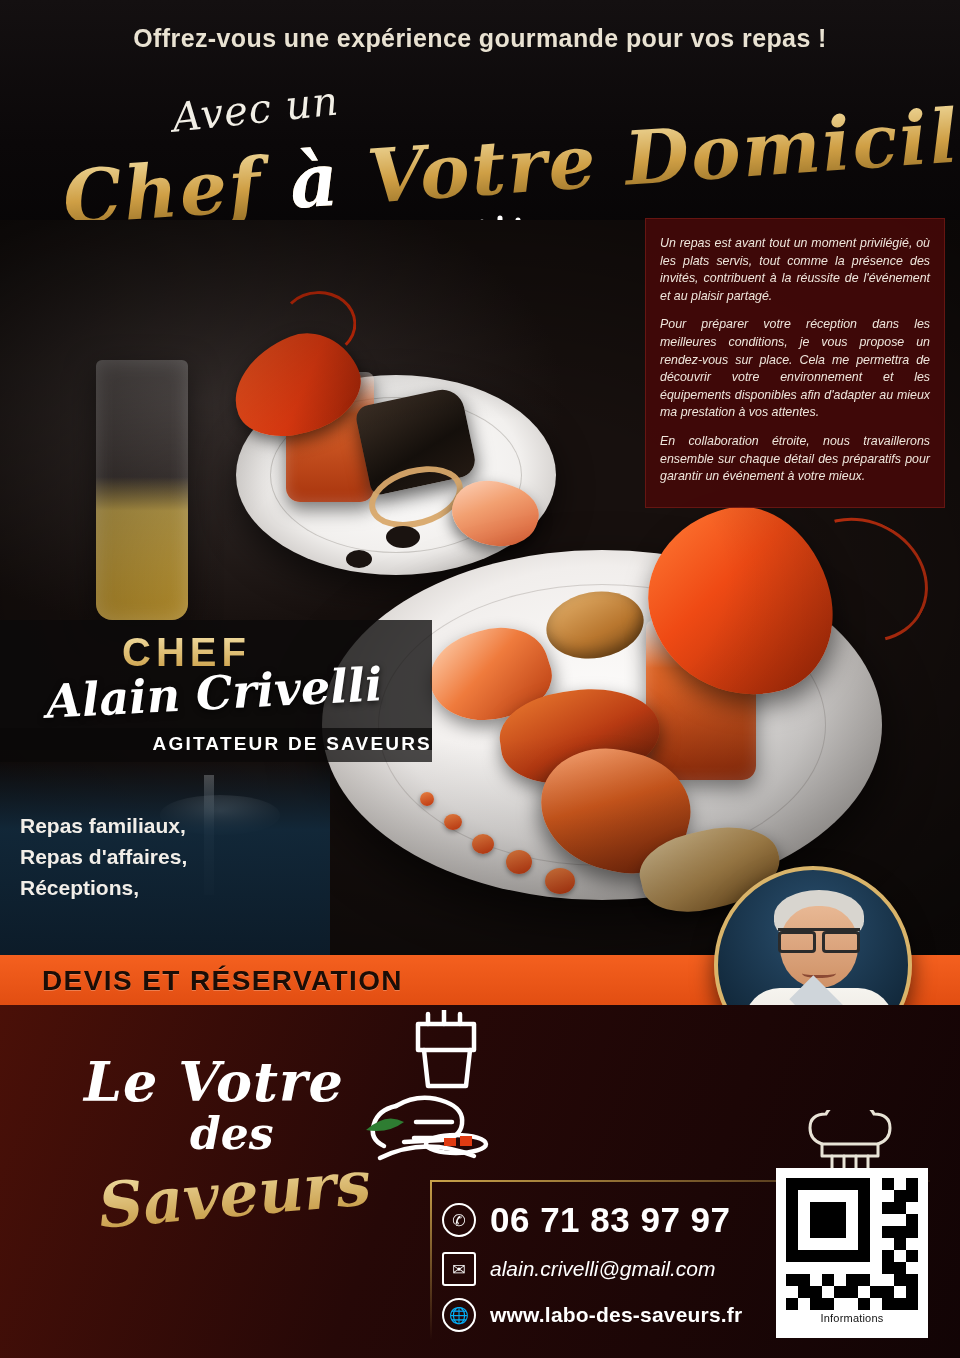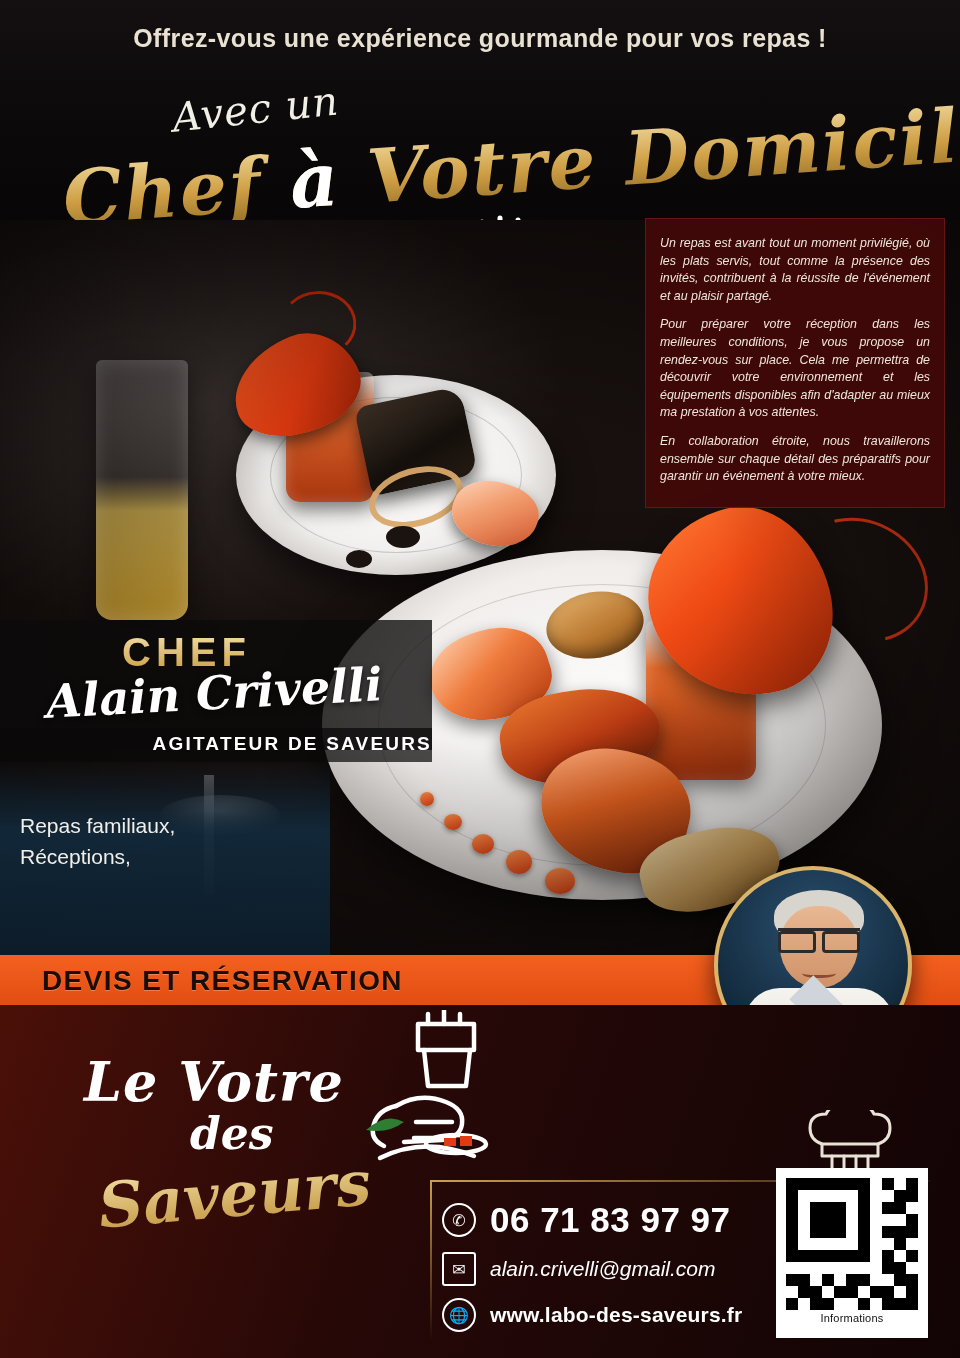--- a/index.html
+++ b/index.html
@@ -261,21 +261,21 @@
     text-align: right;
     font-size: 19px; font-weight: 800; letter-spacing: 2.2px;
     color: #fff;
     background: rgba(10,8,8,.72);
     padding: 5px 0 7px 0;
   }
 
   
   .services {
     position: absolute; left: 20px; top: 810px; width: 300px;
-    color: #f2eee8; font-size: 21px; line-height: 1.48; font-weight: 400;
+    color: #f2eee8; font-size: 21px; line-height: 1.48; font-weight: 700;
   }
 
   
   .orange-bar {
     position: absolute; left: 0; top: 955px; width: 960px; height: 50px;
     background: linear-gradient(180deg,#f4601f 0%, #e24e12 100%);
   }
   .orange-bar span {
     position: absolute; left: 42px; top: 10px;
     font-size: 28px; font-weight: 800; letter-spacing: 1.4px;
@@ -431,20 +431,21 @@
   </div>
 
   <div class="chef-block">
     <div class="chef-label">CHEF</div>
     <div class="chef-name">Alain Crivelli</div>
   </div>
   <div class="chef-sub">AGITATEUR DE SAVEURS</div>
 
   <div class="services">
     <div>Repas familiaux,</div>
+    <div>Repas d'affaires,</div>
     <div>Réceptions,</div>
   </div>
 
   <div class="orange-bar">
     <span>DEVIS ET RÉSERVATION</span>
   </div>
 
   <div class="portrait">
     <div class="p-hair"></div>
     <div class="p-face"></div>

